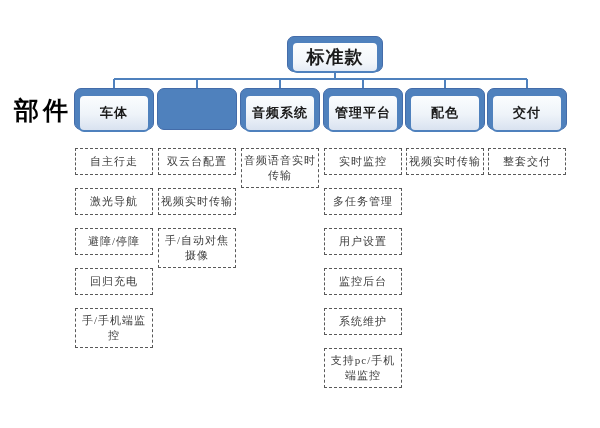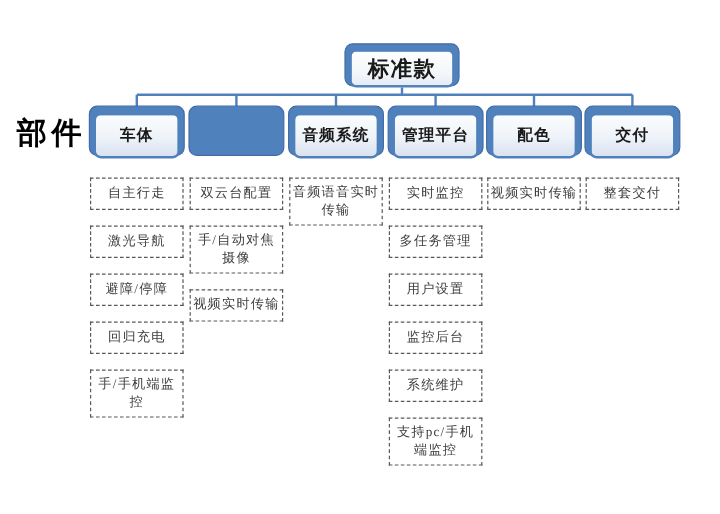--- a/index.html
+++ b/index.html
@@ -78,22 +78,22 @@
         <div class="func-box">手/手机端监控</div>
       </div>
   </div>
 
   <div class="column" style="left:157px">
     <div class="node cat-node">
       <div class="back"></div>
     </div>
     <div class="func-list">
         <div class="func-box">双云台配置</div>
+        <div class="func-box">视频实时传输</div>
         <div class="func-box">手/自动对焦摄像</div>
-        <div class="func-box">视频实时传输</div>
       </div>
   </div>
 
   <div class="column" style="left:240px">
     <div class="node cat-node">
       <div class="back"></div>
       <div class="front">音频系统</div>
     </div>
     <div class="func-list">
         <div class="func-box">音频语音实时传输</div>

